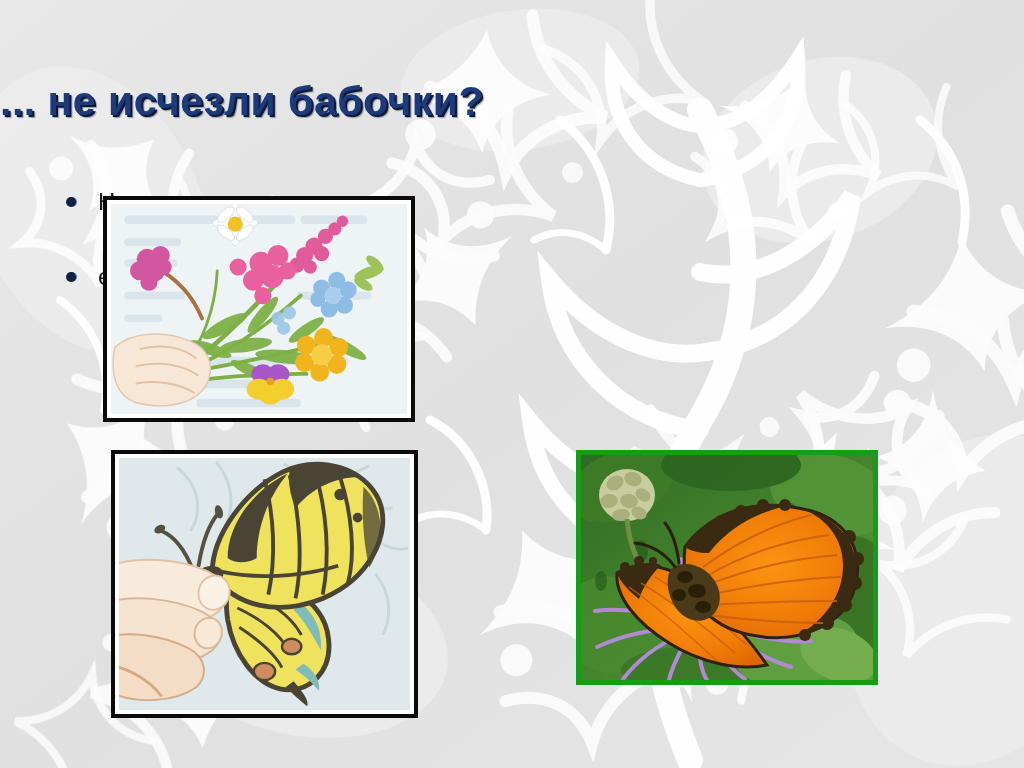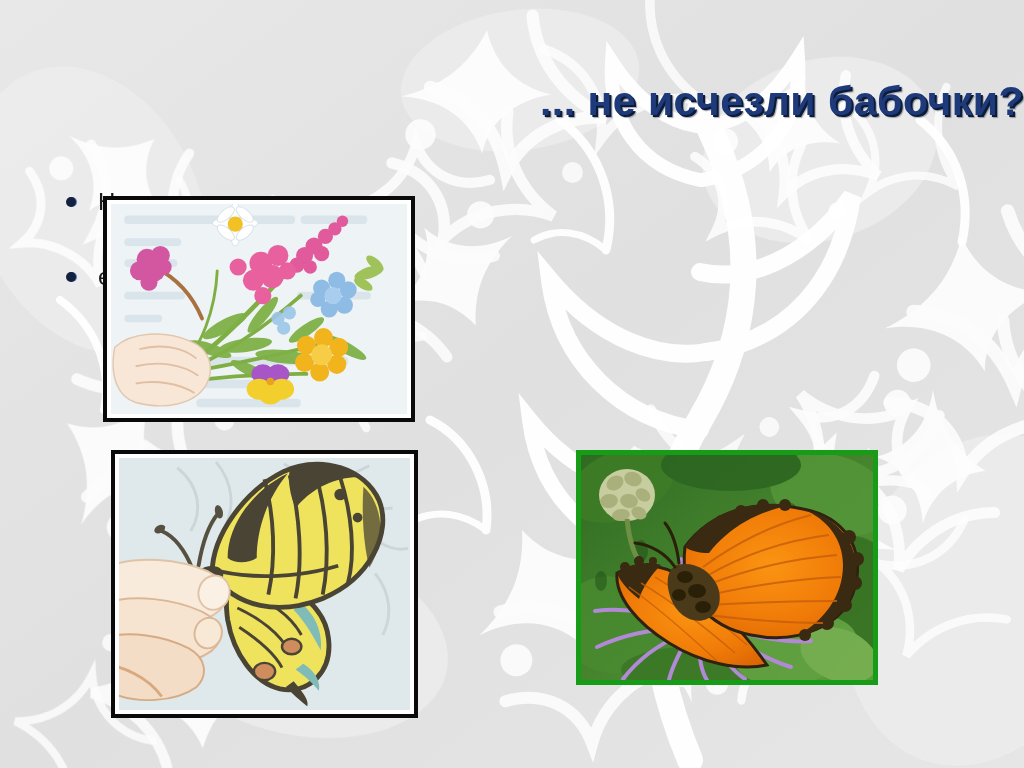--- a/index.html
+++ b/index.html
@@ -10,21 +10,21 @@
     position:relative;
   }
 
   
   #slide-bg{position:absolute;inset:0;background:#e4e4e4;}
   #slide-bg svg{position:absolute;inset:0;width:1024px;height:768px;}
 
   
   #slide-title{
     position:absolute;left:0;top:78px;width:1024px;
-    text-align:right;
+    text-align:left;
     font-size:41px;font-weight:bold;
     color:#1F3A7A;
     letter-spacing:0.5px;
     text-shadow:2px 2px 0 #0c1b38, 3px 3px 1px rgba(10,20,45,.35);
     white-space:nowrap;
   }
 
   
   #body-list{
     position:absolute;left:60px;top:188px;width:700px;

